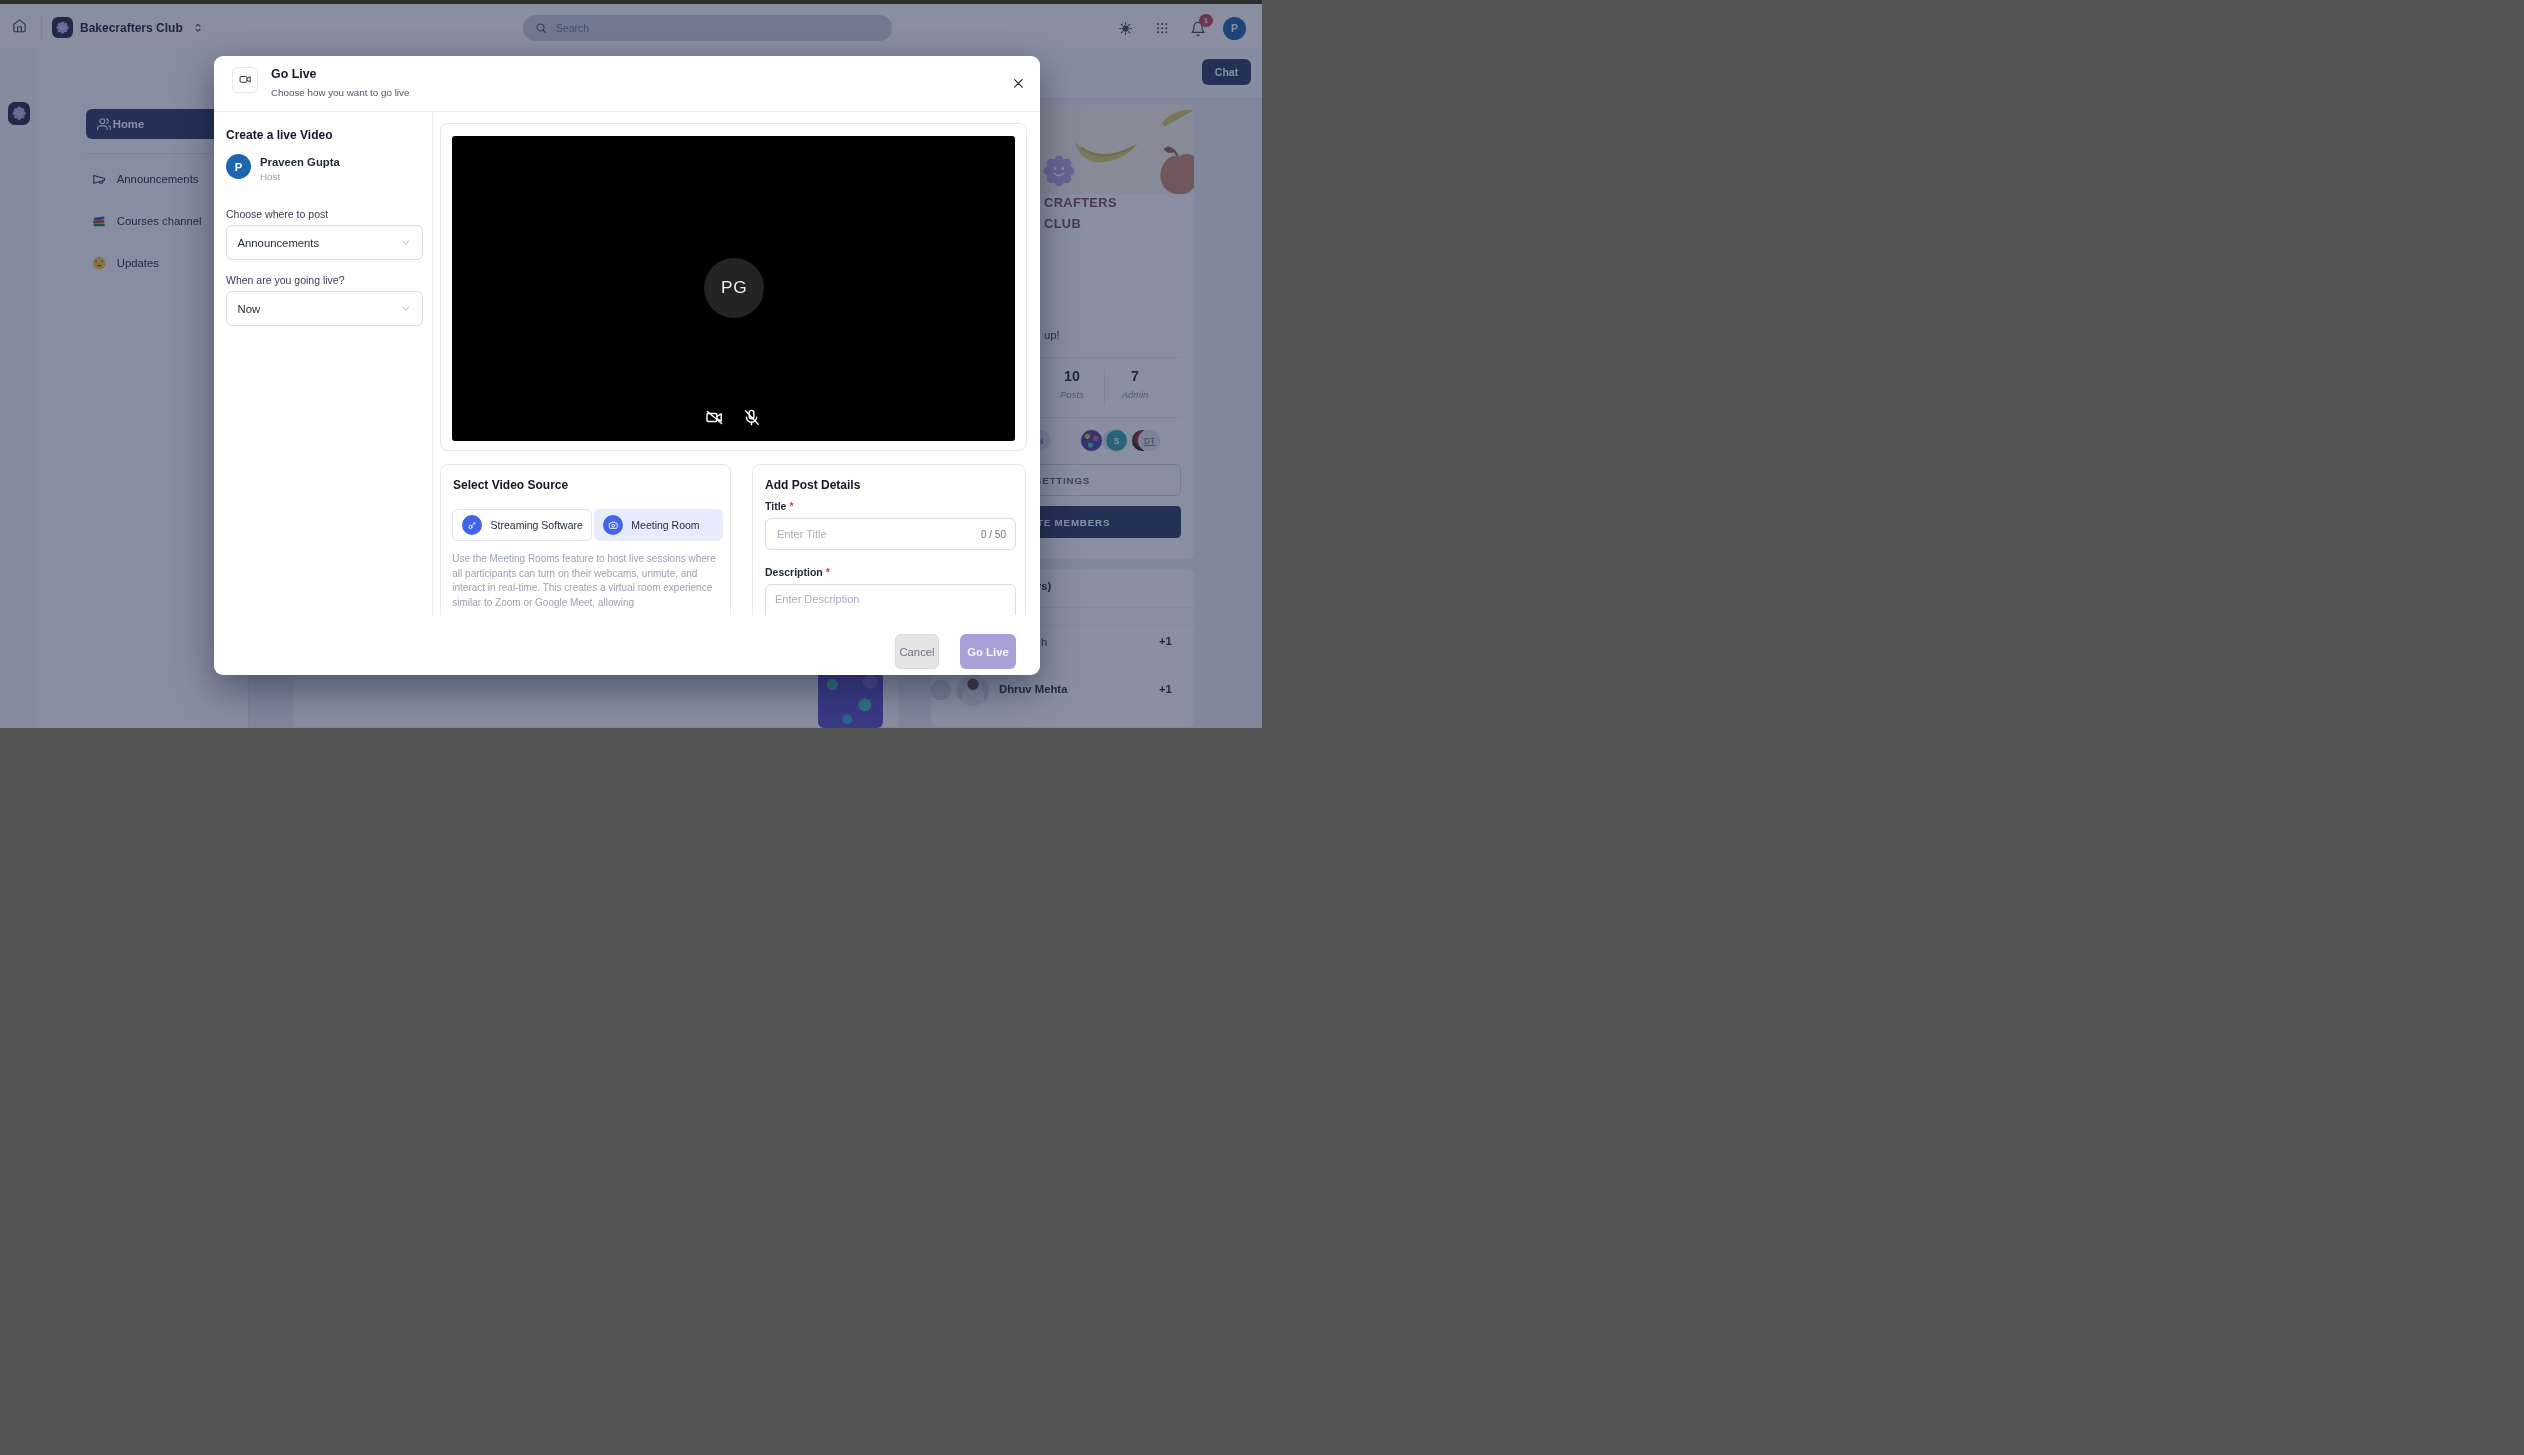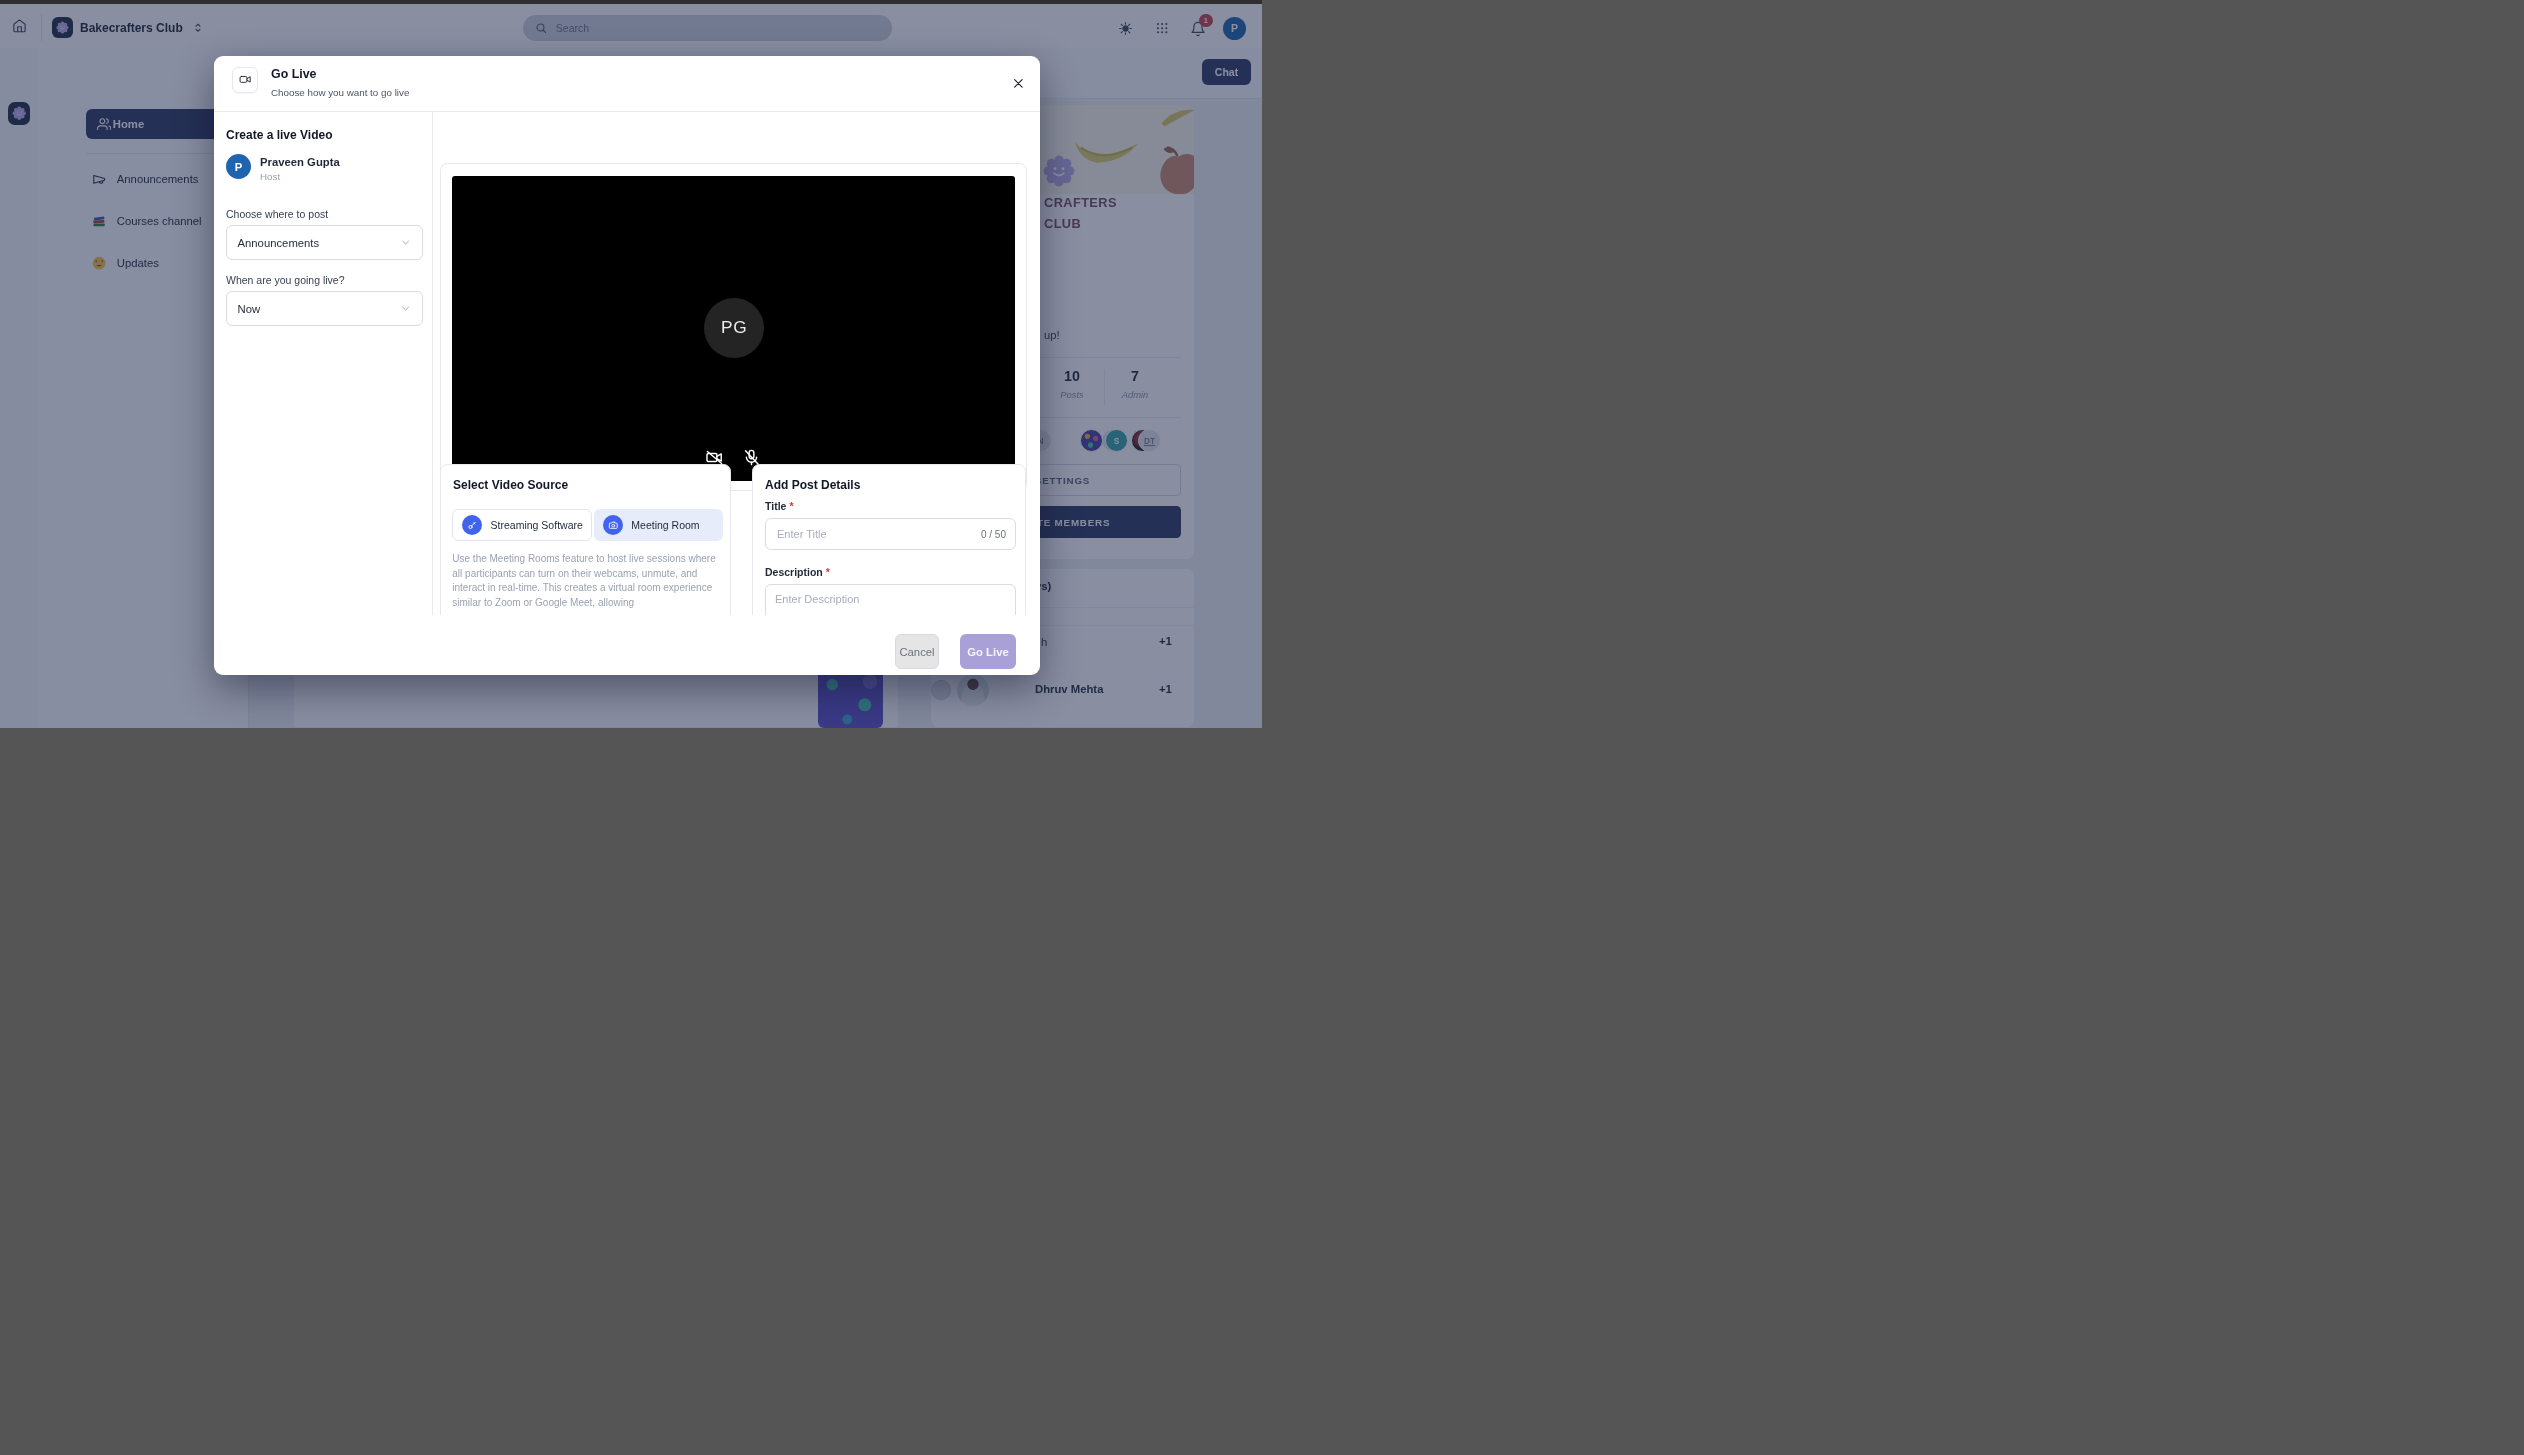--- a/index.html
+++ b/index.html
@@ -70,21 +70,21 @@
   #modal-close{left:795px;top:18px;width:19.5px;height:19.5px;}
   #modal-body{left:0;top:56px;width:826px;height:503px;overflow:hidden;}
   #left-vdivider{left:218px;top:0;width:0.8px;height:503px;background:#e9ebf0;}
   #create-heading{left:12px;top:16px;font-size:12px;font-weight:700;color:#111827;}
   #host-avatar{left:12px;top:42px;width:25px;height:25px;background:#1f64ae;font-size:11.3px;}
   #host-name{left:46px;top:44px;font-size:11.3px;font-weight:600;color:#1f2937;}
   #host-role{left:46px;top:59px;font-size:9.8px;color:#9aa1af;}
   .field-label{font-size:10.5px;color:#374151;}
   .select-box{left:12px;width:197px;height:35px;border:0.8px solid #d9dce3;border-radius:6px;box-sizing:border-box;
     display:flex;align-items:center;justify-content:space-between;padding:0 10.5px;cursor:pointer;font-size:11.3px;color:#1f2937;}
-  #preview-wrap{left:226px;top:11.3px;width:587px;height:328px;border:0.8px solid #e6e8ee;border-radius:7.5px;box-sizing:border-box;margin-top:40px;}
+  #preview-wrap{left:226px;top:11.3px;width:587px;height:328px;border:0.8px solid #e6e8ee;border-radius:7.5px;box-sizing:border-box;}
   #video-area{left:11.3px;top:11.3px;width:563px;height:305px;background:#000;border-radius:3px;}
   #pg-avatar{left:252px;top:122px;width:60px;height:60px;background:#242424;font-size:17.3px;letter-spacing:0.8px;color:#ececec;font-weight:500;}
   .video-ctrl{top:272px;width:19px;height:19px;cursor:pointer;}
   #source-card{left:226px;top:352px;width:291px;height:180px;border:0.8px solid #e6e8ee;border-radius:7.5px;box-sizing:border-box;background:#fff;}
   .card-heading{left:12px;top:12.8px;font-size:12px;font-weight:700;color:#111827;}
   .source-btn{top:44px;height:32px;border-radius:6px;display:flex;align-items:center;gap:8.3px;padding-left:9px;box-sizing:border-box;cursor:pointer;font-size:10.5px;color:#1f2937;}
   #btn-streaming{left:11.3px;width:140px;background:#fff;border:0.8px solid #e3e5ea;}
   #btn-meeting{left:153px;width:129px;background:#e7ecfa;}
   .source-icon-circle{width:20px;height:20px;border-radius:50%;background:#4263eb;display:flex;align-items:center;justify-content:center;flex:0 0 auto;}
   #source-desc{left:11.3px;top:87px;width:270px;font-size:10px;line-height:14.6px;color:#9aa2b1;}
@@ -323,21 +323,21 @@
 
   <div class="abs" id="leaderboard-card">
     <div class="abs" id="lb-heading-frag">ys)</div>
     <div class="abs" id="lb-divider"></div>
     <div class="abs" style="left:110px;top:67px;font-size:11.3px;color:#374151;">h</div>
     <div class="abs lb-score" style="left:228px;top:66px;">+1</div>
     <div class="abs" style="left:0px;top:56px;width:263px;height:0.8px;background:#f1f3f6;"></div>
     <div class="abs" style="left:0;top:99px;width:263px;height:45px;">
       <div class="abs" style="left:0px;top:12px;width:19.5px;height:19.5px;border-radius:50%;background:#dfe2e8;border:0.8px solid #cdd2da;box-sizing:border-box;"></div>
       <div class="abs" style="left:25.5px;top:6px;width:32px;height:32px;border-radius:50%;background:radial-gradient(circle at 50% 32%,#6b4f3f 0 5.3px,transparent 6px),radial-gradient(ellipse at 50% 88%,#eceef0 0 11.3px,transparent 12px),linear-gradient(#e6edf2,#c7d2da);"></div>
-      <div class="abs" style="left:68px;top:15px;font-size:11.3px;font-weight:600;color:#27303f;margin-left:36px;">Dhruv Mehta</div>
+      <div class="abs" style="left:68px;top:15px;font-size:11.3px;font-weight:600;color:#27303f;">Dhruv Mehta</div>
       <div class="abs lb-score" style="left:228px;top:15px;">+1</div>
     </div>
   </div>
 
   <div class="abs" id="backdrop"></div>
 
   <div class="abs" id="modal">
     <div class="abs" id="modal-header">
       <div class="abs" id="modal-icon-box">
         <svg width="12.8" height="12.8" viewBox="0 0 24 24" fill="none" stroke="#1f2937" stroke-width="1.8" stroke-linecap="round" stroke-linejoin="round">

